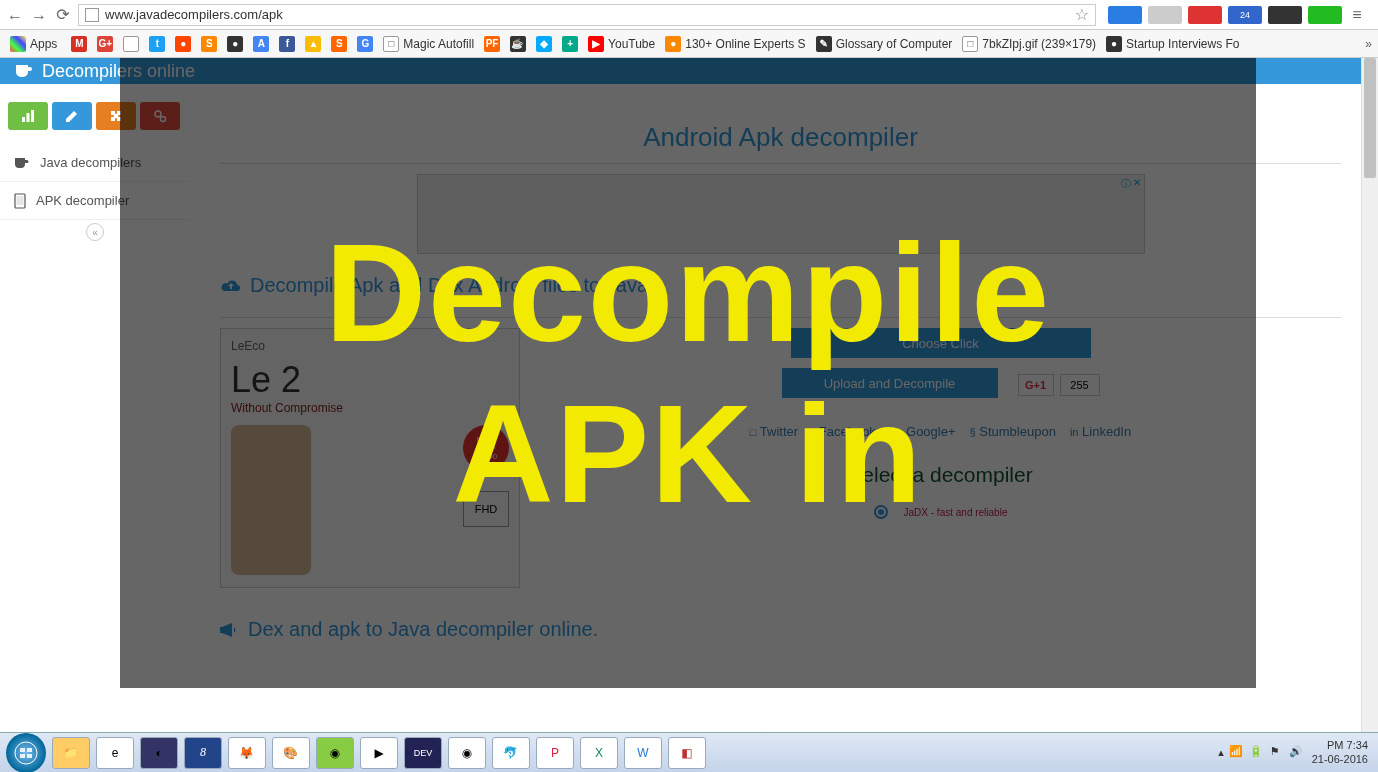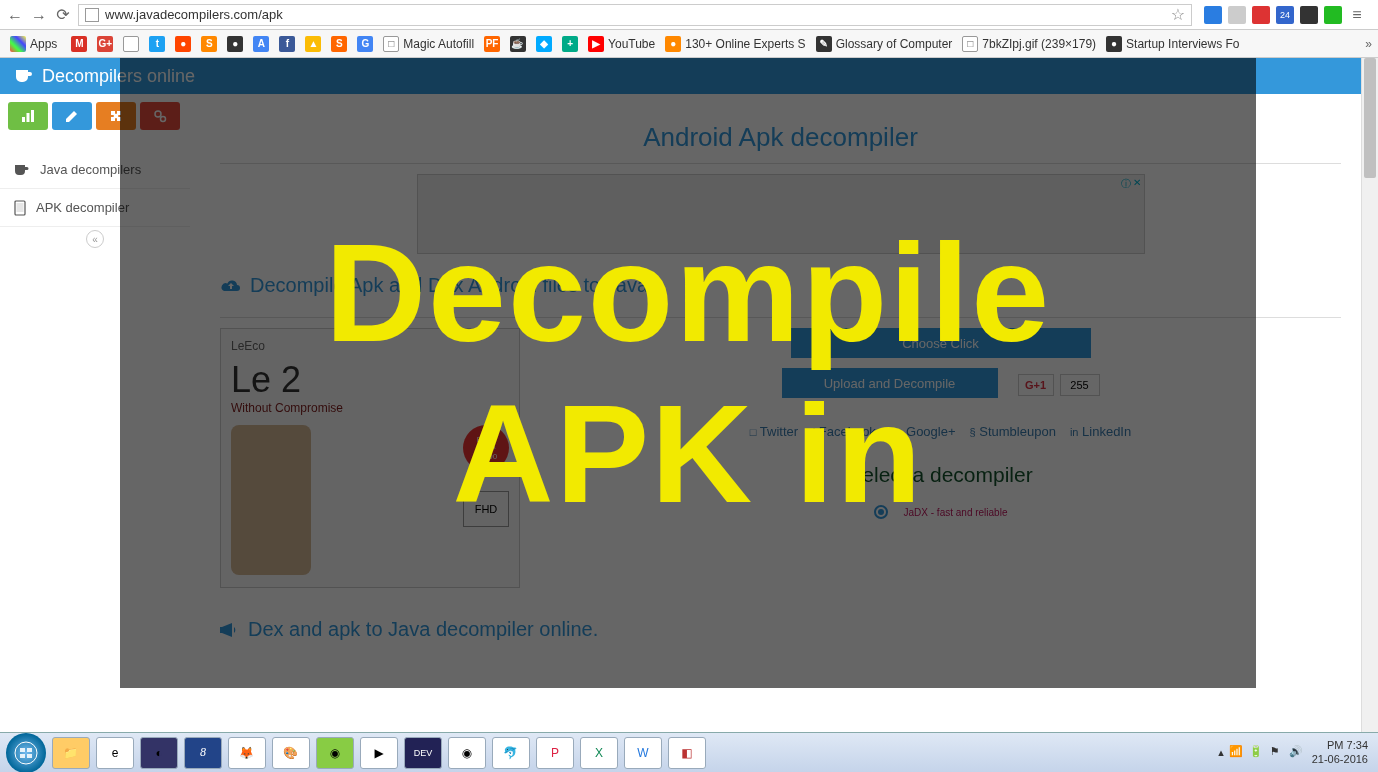--- a/index.html
+++ b/index.html
@@ -4,29 +4,29 @@
 <style>
 *{margin:0;padding:0;box-sizing:border-box;font-family:Arial,Helvetica,sans-serif}
 body{width:1378px;height:772px;overflow:hidden;background:#fff;position:relative}
 
 .browser-nav{height:30px;display:flex;align-items:center;padding:0 6px;gap:6px;border-bottom:1px solid #ccc}
 .nav-btn{width:18px;height:18px;color:#666;display:flex;align-items:center;justify-content:center;cursor:pointer;font-size:16px}
 .url-bar{flex:1;height:22px;border:1px solid #ccc;display:flex;align-items:center;padding:0 6px;gap:6px;background:#fff}
 .url-icon{width:14px;height:14px;border:1px solid #999}
 .url-text{flex:1;font-size:13px;color:#333}
 .ext-icons{display:flex;gap:6px;padding:0 6px}
-.ext-ico{width:18px;height:18px;border-radius:2px}
+.ext-ico{width:34px;height:18px;border-radius:2px}
 
 .bookmarks-bar{height:28px;display:flex;align-items:center;padding:0 6px;gap:6px;border-bottom:1px solid #ccc;background:#f7f7f7;font-size:12px}
 .bk{display:flex;align-items:center;gap:4px;padding:2px 4px;color:#333;white-space:nowrap;cursor:pointer}
 .bk-ico{width:16px;height:16px;border-radius:2px;display:inline-flex;align-items:center;justify-content:center;font-size:10px;font-weight:bold;color:#fff}
 .scrollbar{position:absolute;right:0;top:58px;bottom:40px;width:17px;background:#f0f0f0;border-left:1px solid #ddd}
 .scroll-thumb{position:absolute;top:0;left:2px;right:2px;height:120px;background:#c0c0c0;border-radius:2px}
 
-.top-brand{position:absolute;top:0;left:0;right:17px;height:36px;background:#3498db;display:flex;align-items:center;padding:12px 14px;color:#fff;font-size:18px}
+.top-brand{position:absolute;top:0;left:0;right:17px;height:26px;background:#3498db;display:flex;align-items:center;padding:12px 14px;color:#fff;font-size:18px}
 .top-brand svg{margin-right:8px}
 
 .toolbar{position:absolute;top:44px;left:8px;display:flex;gap:4px}
 .tool-btn{width:40px;height:28px;border-radius:3px;display:flex;align-items:center;justify-content:center;color:#fff}
 
 .sidebar{position:absolute;top:86px;left:0;width:190px}
 .side-item{height:38px;display:flex;align-items:center;gap:10px;padding:0 14px;border-bottom:1px solid #eee;font-size:13px;color:#555;cursor:pointer}
 .side-collapse{height:24px;display:flex;align-items:center;justify-content:center;color:#999}
 
 .content{position:absolute;top:44px;left:200px;right:17px;bottom:0;padding:10px 20px}
@@ -201,21 +201,21 @@
       </svg>
   </div>
   <div class="tool-btn" style="background:#e74c3c">
     <svg width="14" height="14" viewBox="0 0 14 14">
         <circle cx="5" cy="5" r="3" fill="none" stroke="#fff" stroke-width="1.5"></circle>
         <circle cx="10" cy="10" r="2.5" fill="none" stroke="#fff" stroke-width="1.5"></circle>
       </svg>
   </div>
 </div>
 
-<div class="sidebar" style="top:151px">
+<div class="sidebar" style="top:144px">
   <div class="side-item">
     <svg width="16" height="14" viewBox="0 0 16 14">
         <path fill="#555" d="M1 2h10v6a4 4 0 01-4 4H5a4 4 0 01-4-4V2zm10 2h2a1.5 1.5 0 110 3h-2V4z"></path>
       </svg>
     <span>Java decompilers</span>
   </div>
   <div class="side-item">
     <svg width="12" height="16" viewBox="0 0 12 16">
         <rect x="1" y="1" width="10" height="14" rx="1" fill="none" stroke="#555" stroke-width="1.2"></rect>
         <rect x="2.5" y="3" width="7" height="9" fill="#555" opacity="0.15"></rect>

